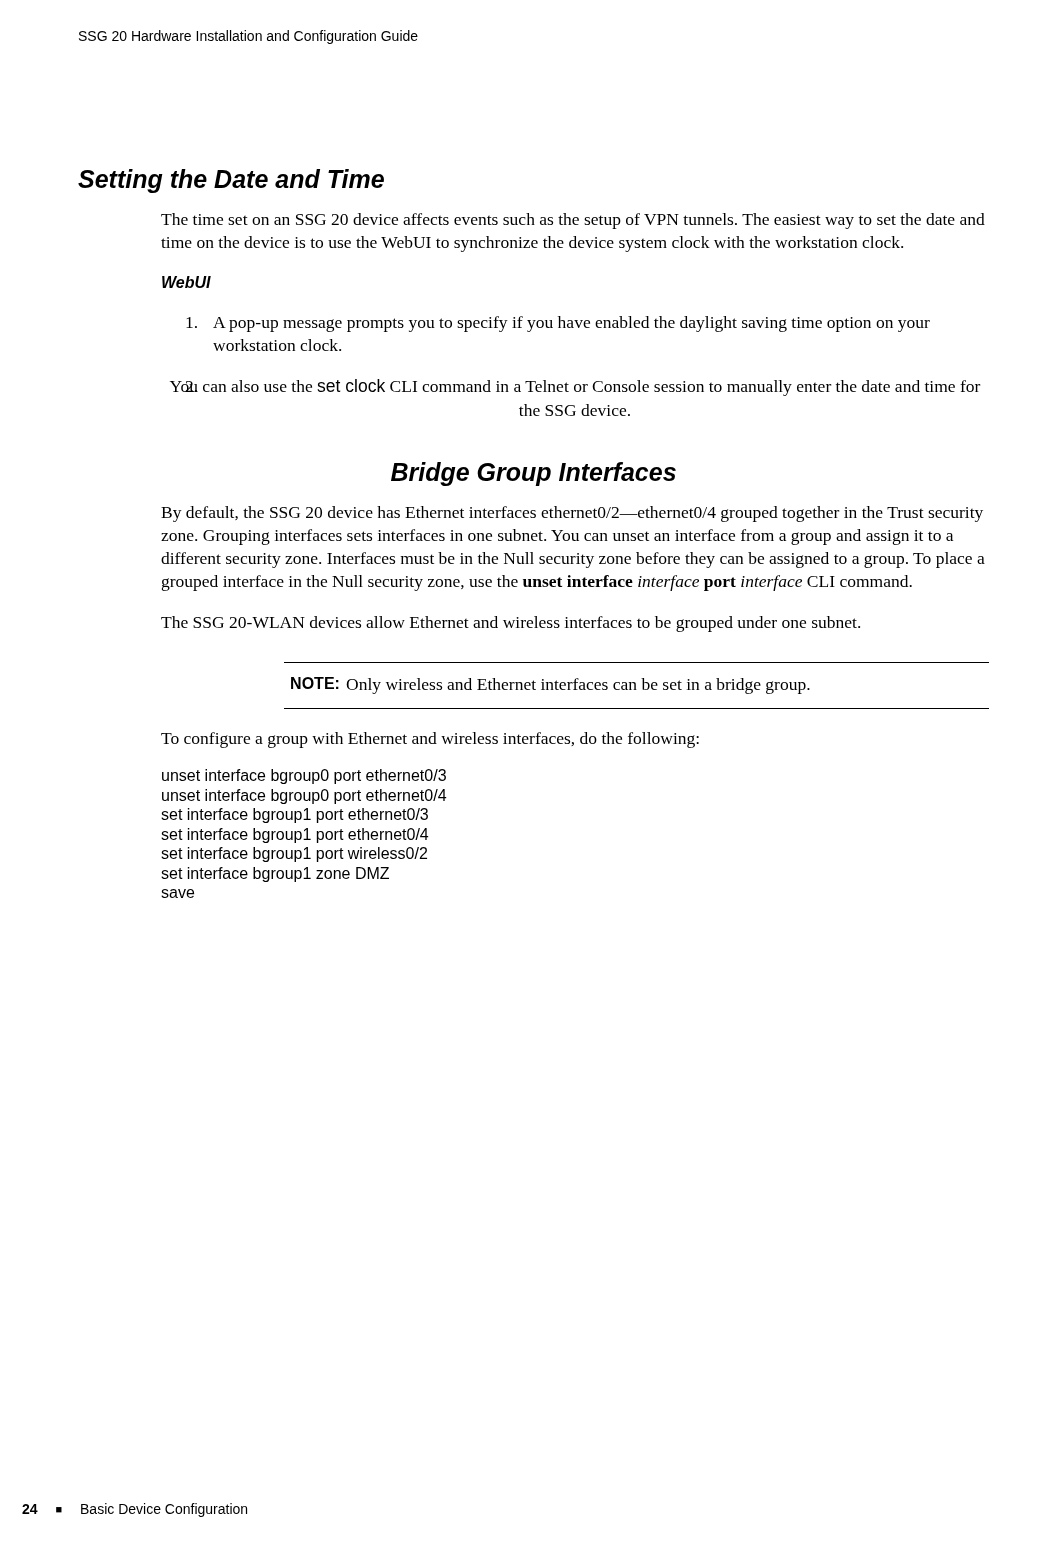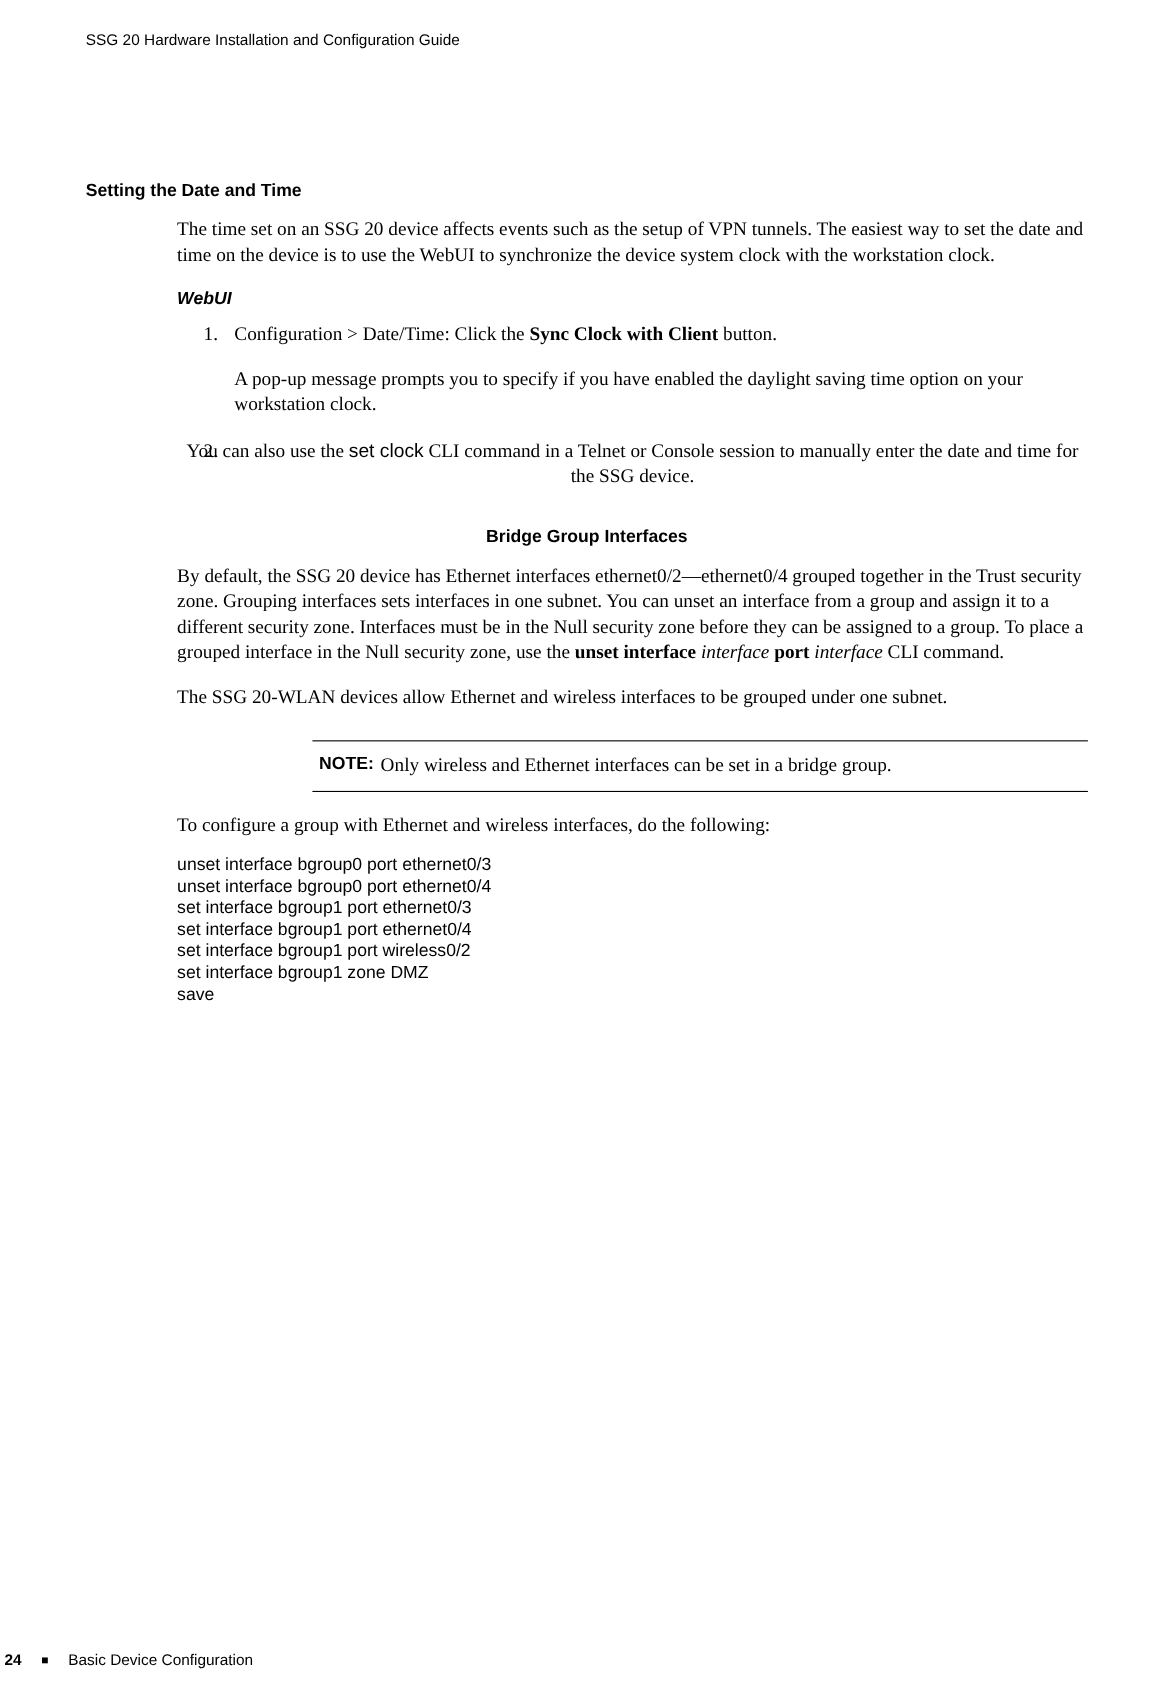--- a/index.html
+++ b/index.html
@@ -23,21 +23,22 @@
     }
     .content {
       position: absolute;
       top: 165px;
       left: 78px;
       right: 60px;
     }
     .section-heading {
       font-family: Arial, Helvetica, sans-serif;
       font-weight: bold;
-      font-size: 16px;
+      font-style: italic;
+      font-size: 25px;
       margin: 0 0 14px 0;
     }
     .body-block {
       margin-left: 83px;
       font-size: 17.5px;
       line-height: 1.32;
     }
     .webui-label {
       font-family: Arial, Helvetica, sans-serif;
       font-weight: bold;
@@ -86,21 +87,21 @@
       font-family: Arial, Helvetica, sans-serif;
       font-size: 16px;
       line-height: 1.22;
       margin-top: 16px;
     }
     .cli-line { display:block; }
     .sans { font-family: Arial, Helvetica, sans-serif; }
     .page-footer {
       position: absolute;
       bottom: 36px;
-      left: 4px;
+      left: 22px;
       font-family: Arial, Helvetica, sans-serif;
       font-size: 14px;
       margin-top: 24px;
     }
     .page-number { font-weight: bold; margin-right: 14px; }
     .footer-bullet { margin-right: 14px; font-size:11px; position:relative; top:-1px;}
     .sec2 { margin-top: 36px; text-align: center; }
     b { font-weight: bold; }
     i { font-style: italic; }
   </style>
@@ -114,23 +115,20 @@
   <div class="section-heading">Setting the Date and Time</div>
 
   <div class="body-block">
     <div>The time set on an SSG 20 device affects events such as the setup of VPN tunnels. The easiest way to set the date and time on the device is to use the WebUI to synchronize the device system clock with the workstation clock.</div>
 
     <div class="webui-label">WebUI</div>
 
     <ol class="numbered">
       <li>
         <span class="num">1.</span>
-        <span>
-          <span>Configuration &gt; Date/Time: Click the </span><b>Sync Clock with Client</b><span> button.</span>
-        </span>
         <div class="li-para">A pop-up message prompts you to specify if you have enabled the daylight saving time option on your workstation clock.</div>
       </li>
       <li>
         <span class="num">2.</span>
       </li>
     </ol>
 
     <div style="margin-top:18px;text-align:center;">
       <span>You can also use the </span><span class="sans">set clock</span><span> CLI command in a Telnet or Console session to manually enter the date and time for the SSG device.</span>
     </div>

